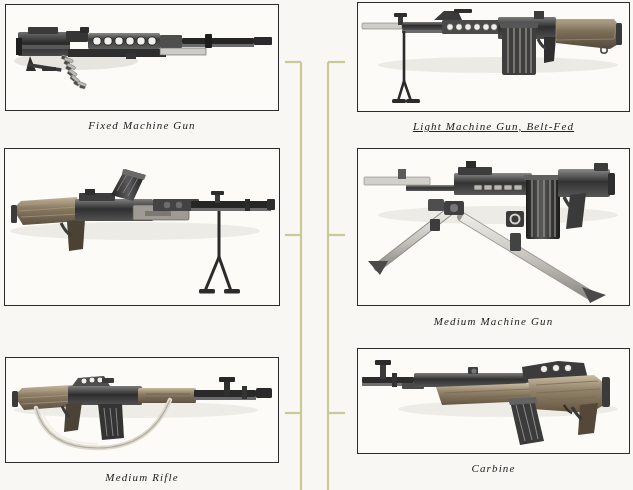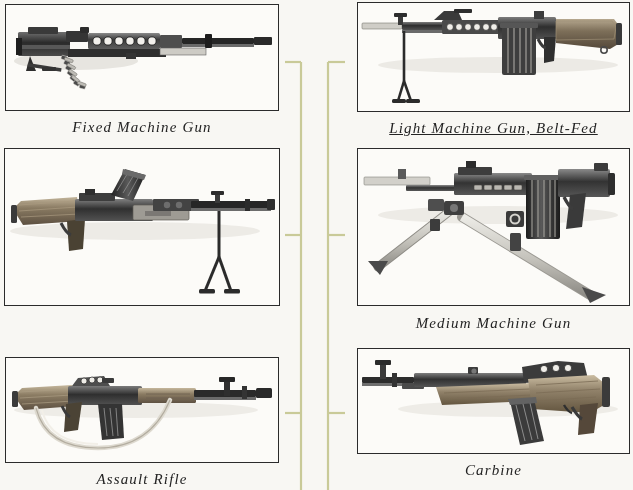--- a/index.html
+++ b/index.html
@@ -38,21 +38,21 @@
     background: #fcfbf8;
     overflow: hidden;
   }
 
   .caption {
     position: absolute;
     left: 0;
     width: 100%;
     text-align: center;
     font-style: italic;
-    font-size: 15px;
+    font-size: 11px;
     letter-spacing: 1.15px;
     color: #232323;
     white-space: nowrap;
     font-family: "Liberation Serif", "DejaVu Serif", serif;
   }
 
   
   .gunsvg { position: absolute; left: 0; top: 0; }
 </style>
 </head>
@@ -454,21 +454,21 @@
           <rect x="236" y="28" width="5" height="13" fill="#343434"></rect>
 
           <rect x="250" y="30" width="16" height="10" rx="1.5" fill="#2a2a2a"></rect>
 
           <path d="M30 50 q10 40 62 40 q52 0 72 -48" stroke="#ddd9cf" stroke-width="4.5" fill="none" stroke-linecap="round"></path>
           <path d="M30 50 q10 40 62 40 q52 0 72 -48" stroke="#b3ada0" stroke-width="1.1" fill="none"></path>
           <path d="M36 52 q8 34 56 34" stroke="#f2efe8" stroke-width="2" fill="none"></path>
         </svg>
       </div>
     </div>
-    <div class="caption" style="top:470px; top:114px;">Assault Rifle</div>
+    <div class="caption" style="top:470px; top:114px;">Medium Rifle</div>
   </div>
 
   <div class="cell" style="left:357px; top:348px; width:273px; height:133px;">
     <div class="frame" style="height:106px;">
       <div class="photo">
         <svg class="gunsvg" width="270" height="103" viewBox="0 0 270 103">
           <defs>
             <linearGradient id="woodF" x1="0" y1="0" x2="0" y2="1">
               <stop offset="0%" stop-color="#cbbda2"></stop>
                 <stop offset="40%" stop-color="#91826a"></stop>

